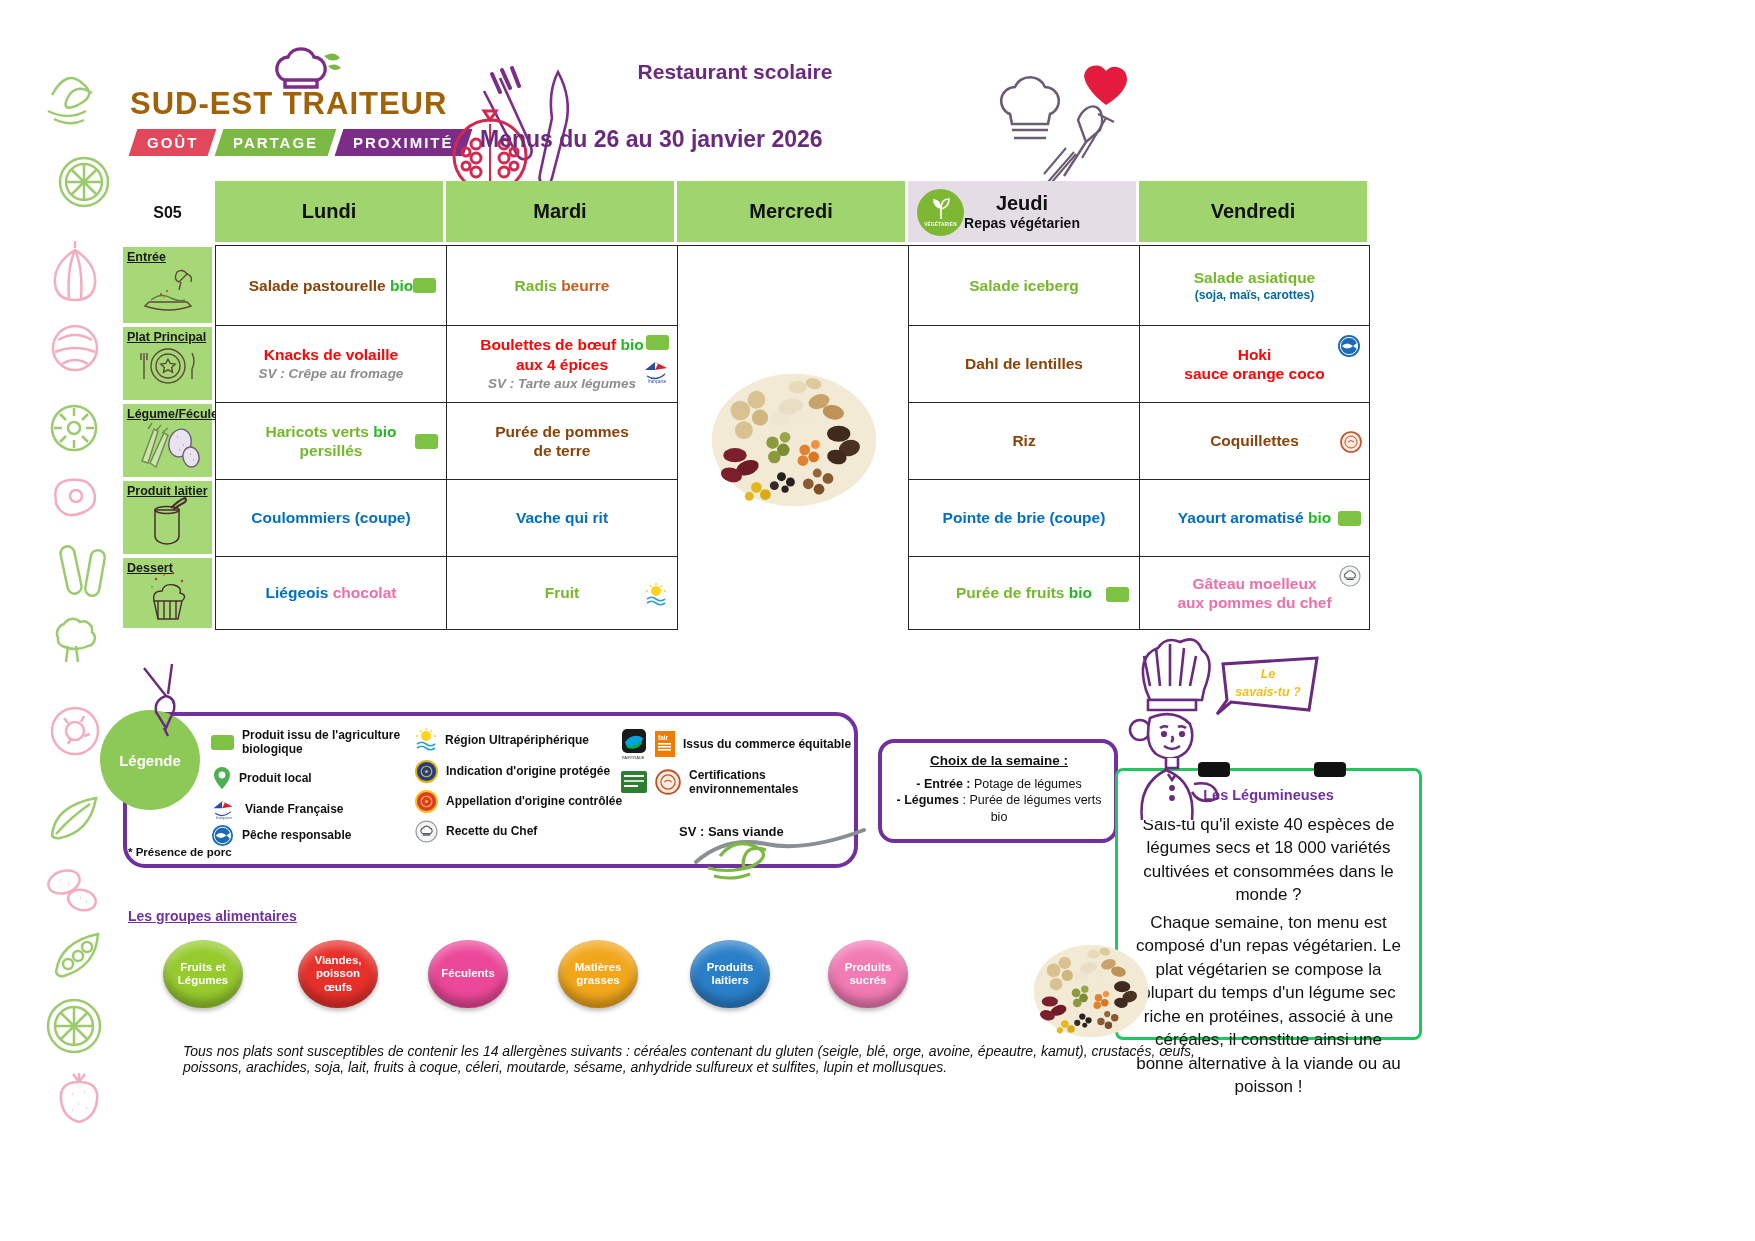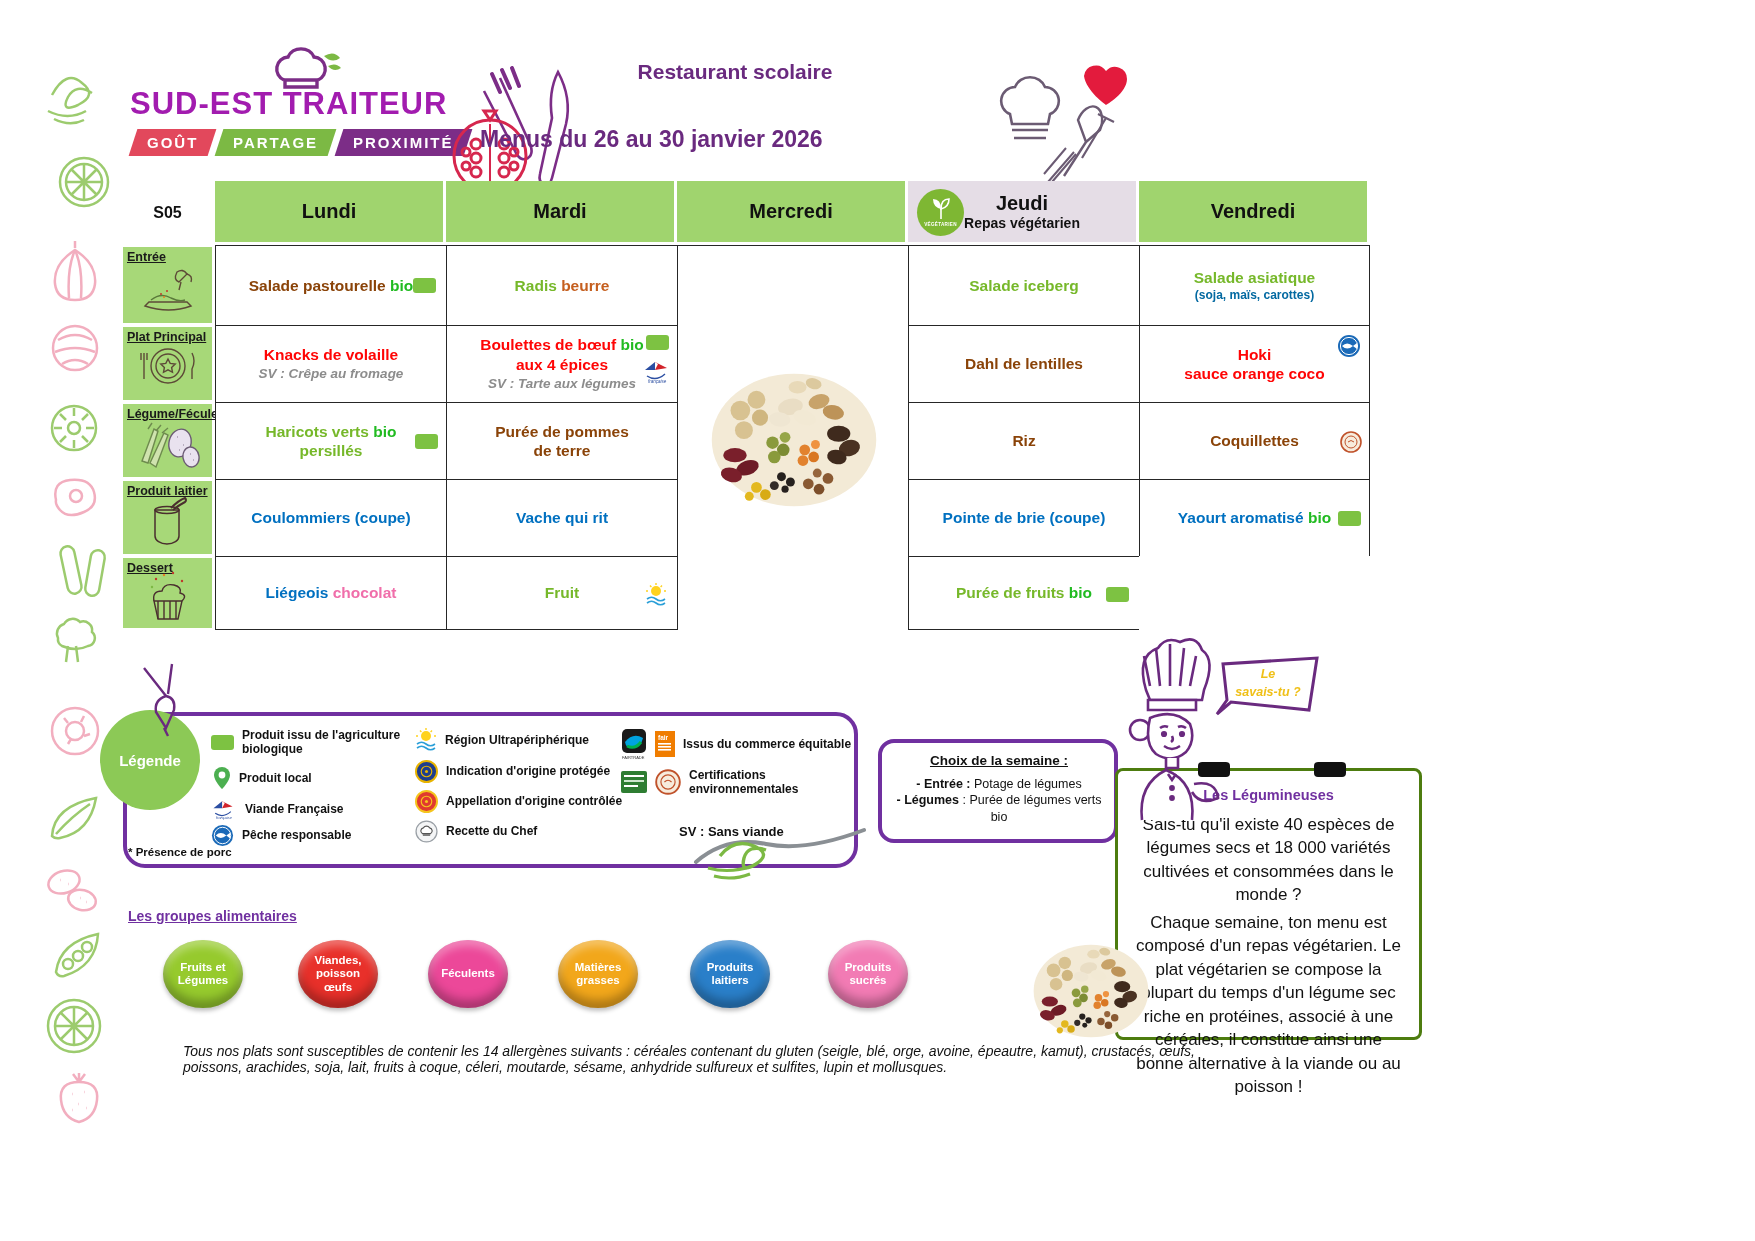--- a/index.html
+++ b/index.html
@@ -1,20 +1,20 @@
 <!DOCTYPE html>
 <html><head>
 <meta charset="utf-8">
 <style>
   * { margin:0; padding:0; box-sizing:border-box; }
   body { background:#888; font-family:"Liberation Sans", sans-serif; }
   .sheet { position:relative; width:1755px; height:1241px; background:#fff; overflow:hidden; margin:0 auto; }
 
   
-  .brand-name { position:absolute; left:130px; top:86px; font-size:31px; font-weight:800; color:#a21caf; letter-spacing:1px; }
+  .brand-name { position:absolute; left:130px; top:86px; font-size:31px; font-weight:800; color:#a16207; letter-spacing:1px; }
   .banners { position:absolute; left:133px; top:129px; display:flex; gap:7px; }
   .banner { height:27px; display:flex; align-items:center; justify-content:center; transform:skewX(-18deg); color:#fff; font-weight:700; font-size:15px; letter-spacing:2px; padding:0 14px; }
   .banner.red{ background:#e2485c; } .banner.green{ background:#7cb944; } .banner.purple{ background:#7c2d87; }
   .banner span{ transform:skewX(18deg); display:block; }
   .page-title { position:absolute; left:500px; top:60px; width:470px; text-align:center; color:#6a2a7f; font-size:21px; font-weight:800; }
   .page-subtitle { position:absolute; left:480px; top:126px; width:540px; color:#6a2a7f; font-size:23px; font-weight:800; }
 
   
   .menu-table { position:absolute; left:123px; top:181px; display:grid;
     grid-template-columns:92px 231px 231px 231px 231px 231px;
@@ -56,21 +56,21 @@
 
   
   .choix-box { position:absolute; left:878px; top:739px; width:240px; height:104px; border:4px solid #7030a0; border-radius:16px; background:#fff; padding:10px 10px 0 12px; }
   .choix-title { text-align:center; font-size:13.5px; font-weight:800; text-decoration:underline; color:#111; margin-bottom:8px; }
   .choix-line { font-size:12.5px; color:#111; line-height:1.3; text-align:center; }
   .choix-line b { font-weight:800; }
 
   
   .bubble { position:absolute; left:1213px; top:652px; width:108px; height:70px; z-index:3; }
   .bubble-text { position:absolute; left:12px; top:14px; width:86px; text-align:center; color:#f0c018; font-size:12.5px; font-weight:800; font-style:italic; white-space:pre-line; line-height:1.4; }
-  .legu-box { position:absolute; left:1115px; top:768px; width:307px; height:272px; border:3px solid #4d7c0f; border-radius:8px; background:#fff; padding:16px 16px 0; z-index:1; }
+  .legu-box { position:absolute; left:1115px; top:768px; width:307px; height:272px; border:3px solid #22c55e; border-radius:8px; background:#fff; padding:16px 16px 0; z-index:1; }
   .legu-box .clip { position:absolute; top:-9px; width:32px; height:15px; background:#111; border-radius:4px; }
   .legu-title { text-align:center; color:#7030a0; font-size:14.5px; font-weight:800; margin-bottom:10px; }
   .legu-p { font-size:17px; color:#111; text-align:center; line-height:1.38; margin-bottom:4px; }
 
   
   .groups-title { position:absolute; left:128px; top:908px; font-size:14px; font-weight:800; color:#7030a0; text-decoration:underline; }
   .gball { position:absolute; top:940px; width:80px; height:68px; border-radius:50%; display:flex; align-items:center; justify-content:center; text-align:center; color:#fff; font-size:11.5px; font-weight:700; white-space:pre-line; line-height:1.15; box-shadow:inset 0 -8px 10px rgba(0,0,0,.28), inset 0 6px 8px rgba(255,255,255,.35), 0 3px 4px rgba(0,0,0,.25); }
   .g1{ left:163px; background:#96ca2d; } .g2{ left:298px; background:#e8302a; } .g3{ left:428px; background:#ec4899; }
   .g4{ left:558px; background:#f2a71b; } .g5{ left:690px; background:#2a7fc9; } .g6{ left:828px; background:#f27bb4; }
 
@@ -422,20 +422,28 @@
       <svg class="c-ico" style="right:10px;top:26px" width="22" height="24" viewBox="0 0 22 24">
           <circle cx="11" cy="8" r="5" fill="#ffd21e"></circle>
           <path d="M11 0 v2 M3 8 h-2 M21 8 h-2 M5 2.5 l1.4 1.4 M17 2.5 l-1.4 1.4" stroke="#ffd21e" stroke-width="1.4"></path>
           <path d="M2 16 q4.5 -3.5 9 0 q4.5 3.5 9 0 M2 20 q4.5 -3.5 9 0 q4.5 3.5 9 0" stroke="#2a9fd8" stroke-width="1.6" fill="none"></path>
         </svg>
     </div>
     <div class="cell lastrow">
       <div class="main"><span class="t-green">Purée de fruits</span><span class="t-bio"> bio</span></div>
       <span class="c-ico chip-bio" style="right:10px;top:30px"></span>
     </div>
+    <div class="cell lastrow lastcol">
+      <div class="main t-pink">Gâteau moelleux</div>
+      <div class="main t-pink">aux pommes du chef</div>
+      <svg class="c-ico" style="right:8px;top:8px" width="22" height="22" viewBox="0 0 22 22">
+          <circle cx="11" cy="11" r="10" fill="#f4f5f6" stroke="#9aa0a6" stroke-width="1.2"></circle>
+          <path d="M7 13 a3 3 0 0 1 1 -5.5 a3.5 3.5 0 0 1 6 0 a3 3 0 0 1 1 5.5z M7.5 14.5 h7" stroke="#555" stroke-width="1.1" fill="#fff"></path>
+        </svg>
+    </div>
   </div>
 
   <div class="legend-box">
     <div class="li" style="left:84px;top:12px">
       <span class="chip-bio"></span>
       <span class="lbl prel">Produit issu de l'agriculture
  biologique</span>
     </div>
     <div class="li" style="left:86px;top:50px">
       <svg width="18" height="24" viewBox="0 0 18 24">

